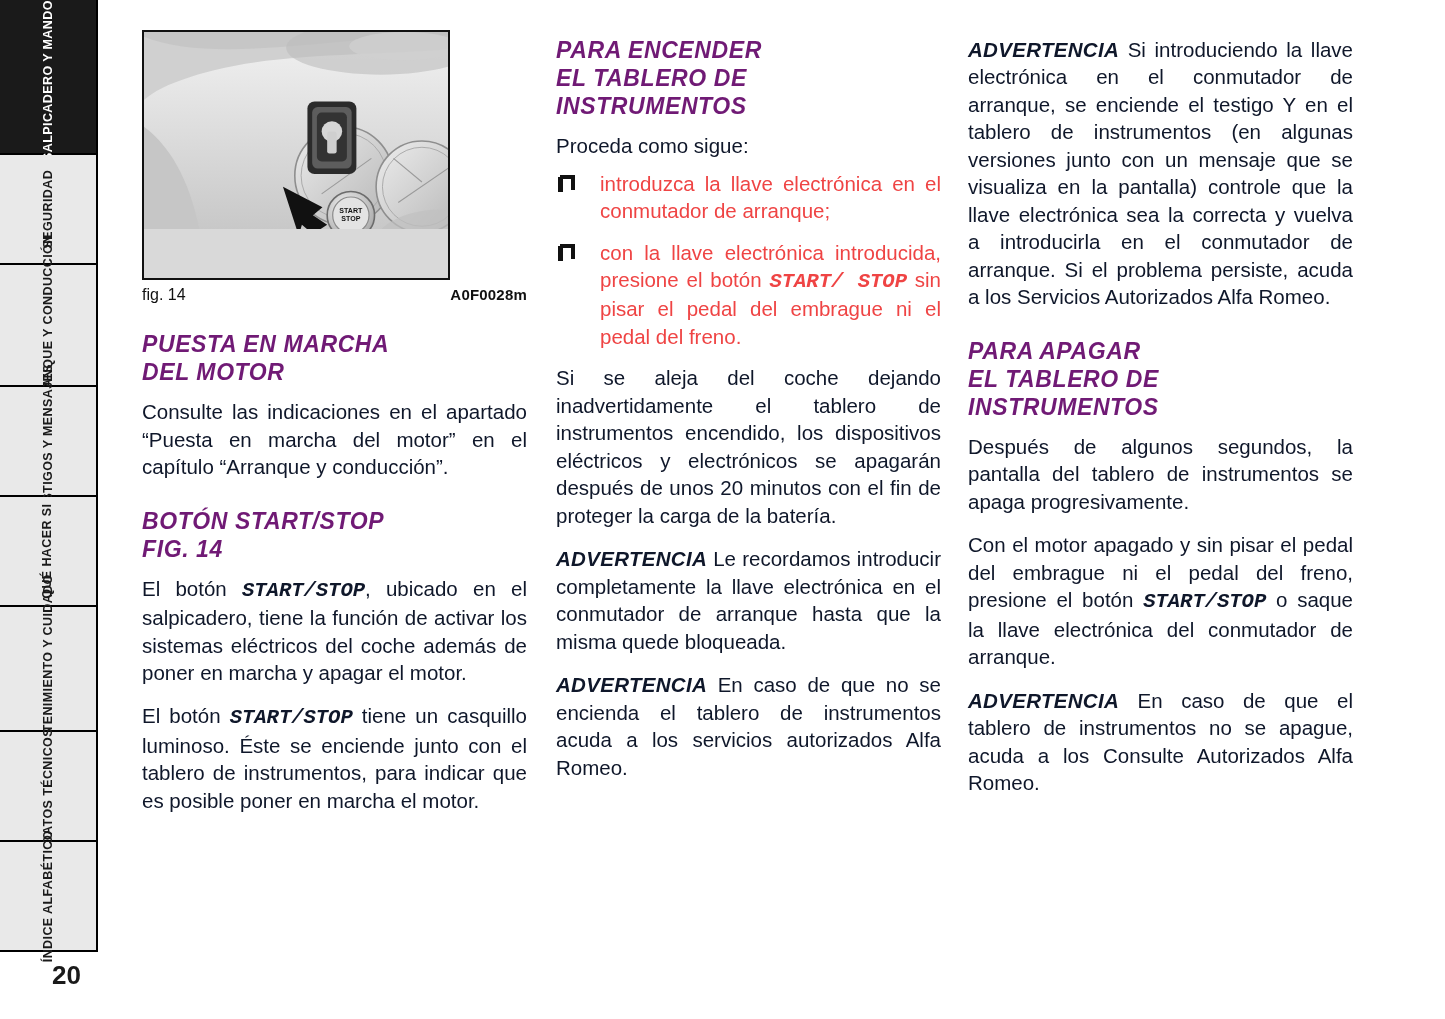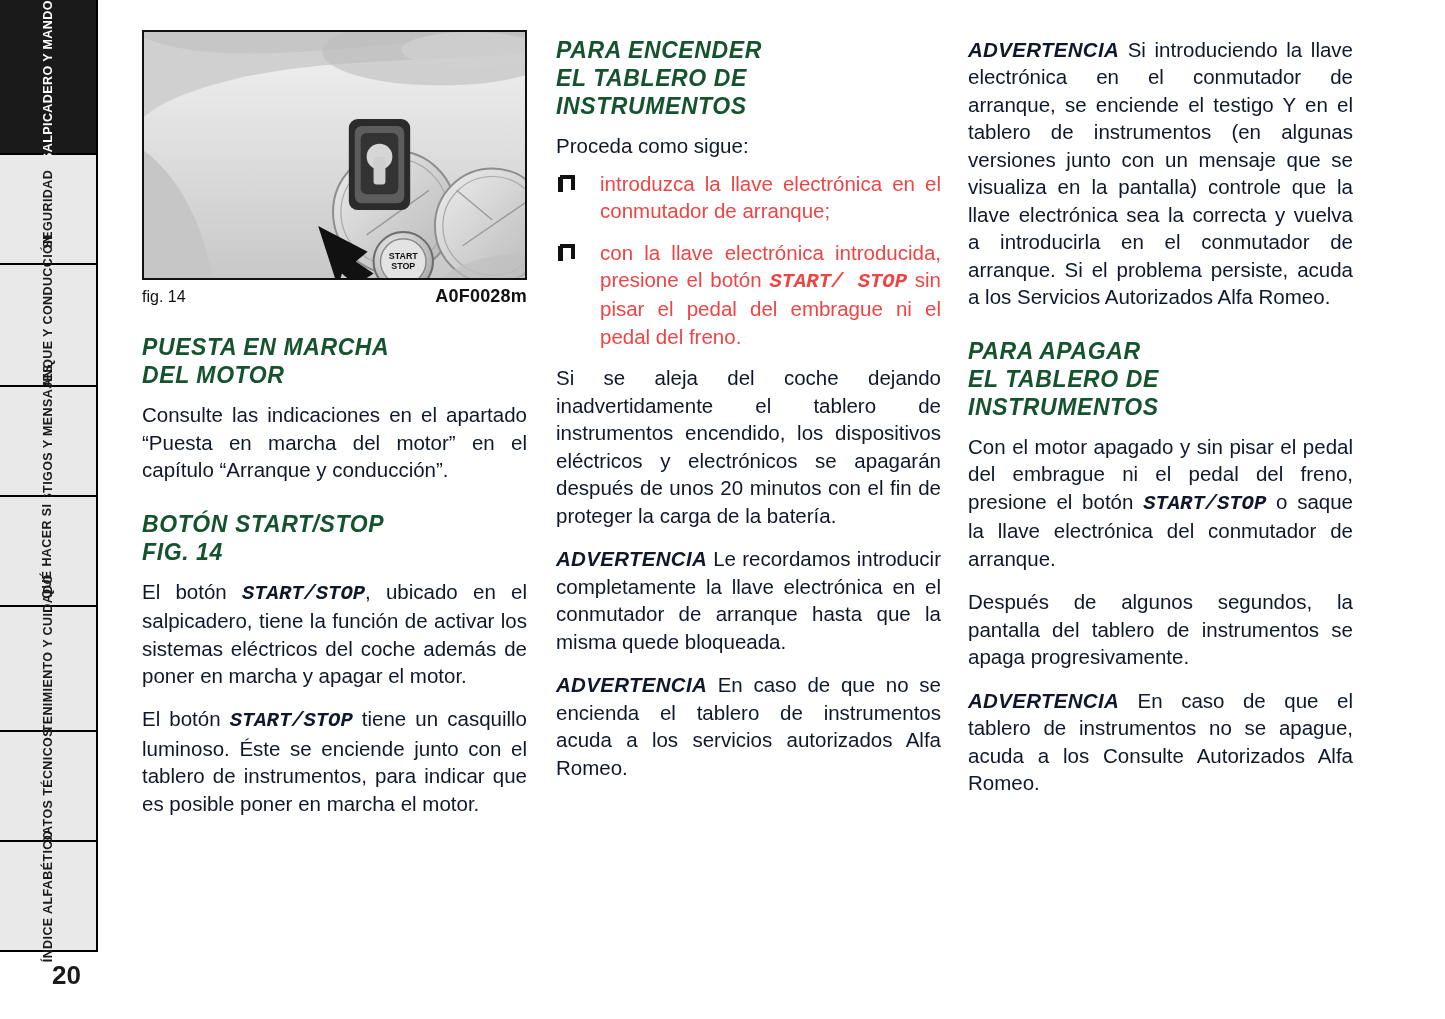--- a/index.html
+++ b/index.html
@@ -65,45 +65,45 @@
     top: 30px;
     width: 385px;
   }
   #col1 { left: 142px; }
   #col2 { left: 556px; }
   #col3 { left: 968px; }
 
   
   .figbox {
     position: relative;
-    width: 385px; height: 250px;
+    width: 308px; height: 250px;
     border: 2px solid #111;
     background: #d9d9d9;
     overflow: hidden;
   }
   .fig-inner { position: absolute; inset: 0; }
   .figcaption-row {
     display: flex;
     justify-content: space-between;
     align-items: baseline;
     margin-top: 6px;
     font-size: 16px;
     color: #111;
   }
-  .figcaption-row .code { font-size: 18px; font-weight: bold; letter-spacing: .2px;}
+  .figcaption-row .code { font-size: 15px; font-weight: bold; letter-spacing: .2px;}
 
   
   h2.sect {
     font-size: 23px;
     font-weight: bold;
     font-style: italic;
     letter-spacing: 0.6px;
     line-height: 1.22;
     margin: 26px 0 12px 0;
-    color: #14532d;
+    color: #701a75;
     text-transform: uppercase;
   }
   h2.sect.first { margin-top: 22px; }
   p.body {
     font-size: 20.5px;
     line-height: 1.34;
     margin: 0 0 16px 0;
     color: #0f172a;
     text-align: justify;
     font-family: "Liberation Sans", sans-serif;
@@ -274,20 +274,20 @@
     <p class="body"><span class="warn">ADVERTENCIA</span><span> En caso de que no se encienda el tablero de instrumentos acuda a los servicios autorizados Alfa Romeo.</span></p>
   </div>
 
   <div class="col" id="col3">
     <p class="body" style="margin-top:6px;"><span class="warn">ADVERTENCIA</span><span> Si introduciendo la llave electrónica en el conmutador de arranque, se enciende el testigo Y en el tablero de instrumentos (en algunas versiones junto con un mensaje que se visualiza en la pantalla) controle que la llave electrónica sea la correcta y vuelva a introducirla en el conmutador de arranque. Si el problema persiste, acuda a los Servicios Autorizados Alfa Romeo.</span></p>
 
     <h2 class="sect" style="white-space:pre-line;">PARA APAGAR
 EL TABLERO DE
 INSTRUMENTOS</h2>
 
+    <p class="body">Después de algunos segundos, la pantalla del tablero de instrumentos se apaga progresivamente.</p>
+
     <p class="body"><span>Con el motor apagado y sin pisar el pedal del embrague ni el pedal del freno, presione el botón </span><span class="bi">START/STOP</span><span> o saque la llave electrónica del conmutador de arranque.</span></p>
 
-    <p class="body">Después de algunos segundos, la pantalla del tablero de instrumentos se apaga progresivamente.</p>
-
     <p class="body"><span class="warn">ADVERTENCIA</span><span> En caso de que el tablero de instrumentos no se apague, acuda a los Consulte Autorizados Alfa Romeo.</span></p>
   </div>
 
 </div>
 
 </body></html>

